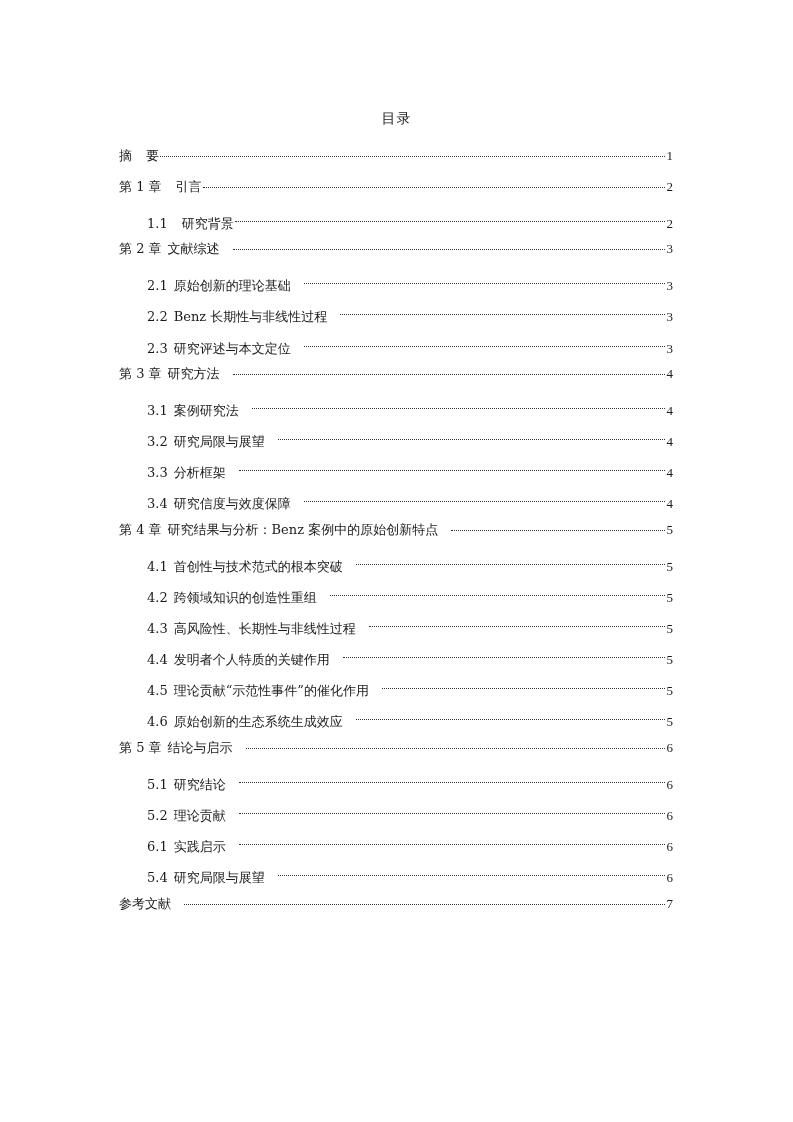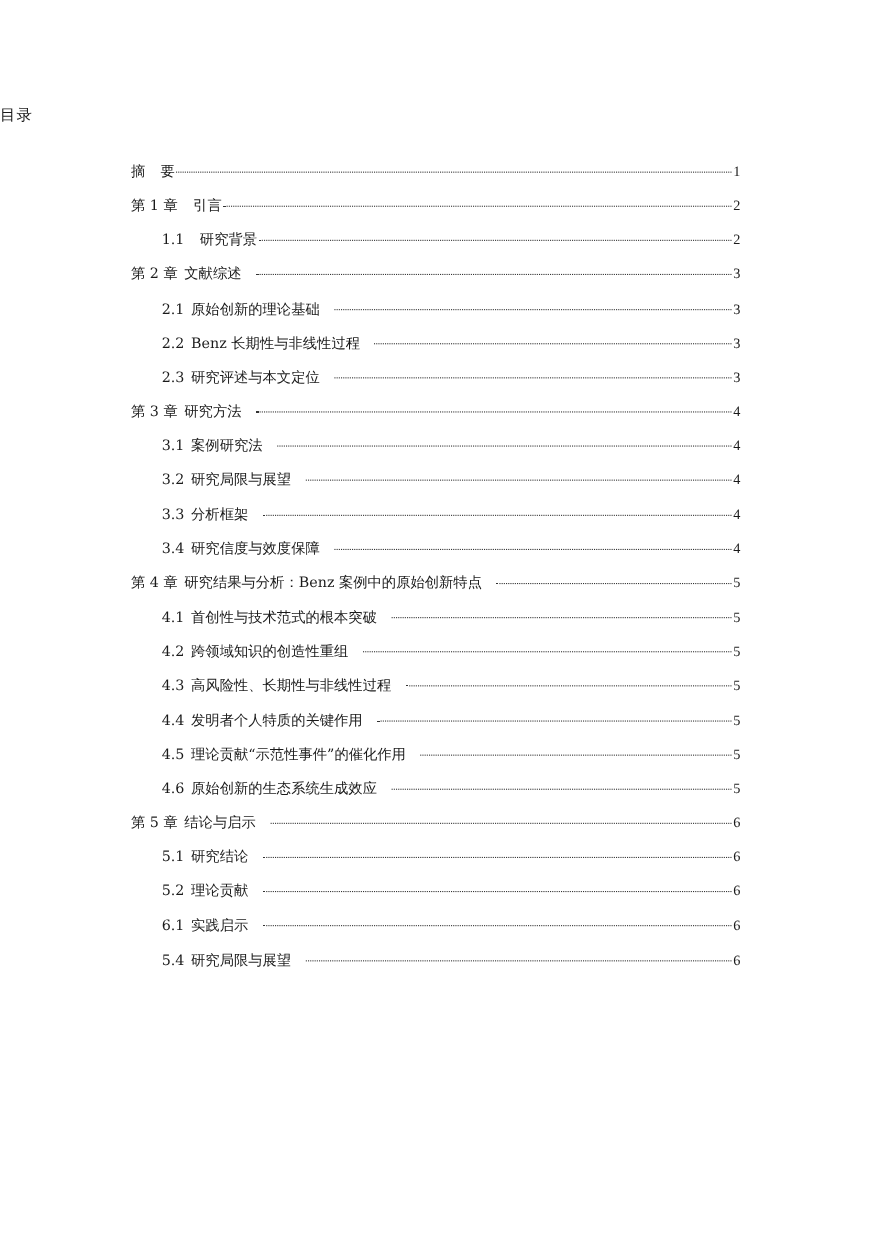--- a/index.html
+++ b/index.html
@@ -17,23 +17,24 @@
     }
     .page {
       position: absolute;
       left: 0; top: 0;
       width: 793px;
       height: 1122px;
       background: #ffffff;
     }
     .toc-title {
       position: absolute;
-      top: 95px;
+      top: 108px;
       left: 0;
       width: 793px;
+      text-align: center;
       font-size: 14px;
       line-height: 20px;
       letter-spacing: 1px;
     }
     .toc-list {
       position: absolute;
       top: 146px;
       left: 119px;
       width: 554px;
       margin: 0;
@@ -43,20 +44,21 @@
     .toc-row {
       display: flex;
       align-items: baseline;
       height: 31.17px;
       line-height: 20px;
       font-size: 13px;
       white-space: nowrap;
     }
     .toc-row.level-2 {
       padding-left: 28px;
+      align-items: center;
     }
     .toc-row.gap .toc-label {
       margin-right: 12px;
     }
     .toc-label {
       flex: 0 0 auto;
       cursor: pointer;
     }
     .toc-num {
       display: inline-block;
@@ -205,14 +207,19 @@
     <li class="toc-row level-2 gap">
       <span class="toc-label"><span class="toc-num tight">6.1</span><span>实践启示</span></span>
       <span class="leader"></span>
       <span class="toc-page">6</span>
     </li>
     <li class="toc-row level-2 gap">
       <span class="toc-label"><span class="toc-num tight">5.4</span><span>研究局限与展望</span></span>
       <span class="leader"></span>
       <span class="toc-page">6</span>
     </li>
+    <li class="toc-row gap">
+      <span class="toc-label"><span>参考文献</span></span>
+      <span class="leader"></span>
+      <span class="toc-page">7</span>
+    </li>
   </ul>
 </div>
 
 </body></html>

